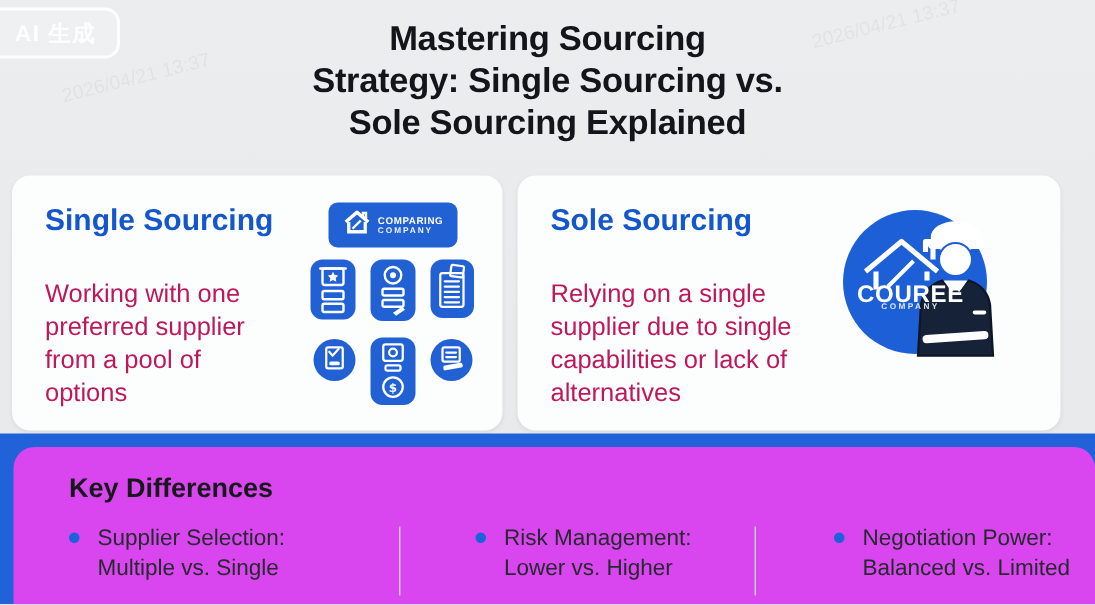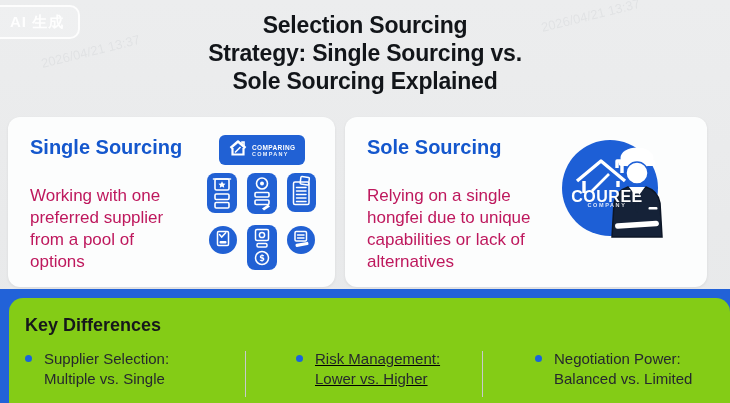--- a/index.html
+++ b/index.html
@@ -51,49 +51,49 @@
   .sole-logo{position:relative;margin-left:auto;width:130px;height:140px;}
   .sole-logo svg{position:absolute;left:0;top:0;}
   .sole-logo .nm1{position:absolute;left:10px;top:55px;width:76px;text-align:center;
                   color:#fff;font-size:16px;font-weight:bold;letter-spacing:.5px;}
   .sole-logo .nm2{position:absolute;left:10px;top:69px;width:76px;text-align:center;
                   color:rgba(255,255,255,.85);font-size:5.5px;font-weight:bold;letter-spacing:1.6px;}
 
   
   .bottom-panel{position:absolute;left:0;top:289px;width:730px;height:114px;background:#2262d8;}
   .bottom-card{position:absolute;left:9px;top:9px;width:721px;height:105px;
-               background:#84cc16;border-radius:14px 14px 0 0;box-sizing:border-box;
-               padding:17px 0 0 16px;}
+               background:#d946ef;border-radius:14px 14px 0 0;box-sizing:border-box;
+               padding:17px 0 0 37px;}
   .kd-h{font-size:18px;font-weight:bold;color:#16181b;}
   .kd-row{display:flex;margin-top:13px;padding-right:10px;align-items:flex-start;}
   .kd-item{display:flex;gap:12px;}
   .kd-item .dot{width:7px;height:7px;border-radius:50%;background:#1b63d9;margin-top:6px;flex:none;}
   .kd-item .lbl{font-size:15px;line-height:20px;color:#26292d;}
   .kd-item.i1{width:220px;}
-  .kd-item.i2{width:236px;padding-left:50px;box-sizing:border-box;text-decoration:underline;}
+  .kd-item.i2{width:236px;padding-left:50px;box-sizing:border-box;}
   .kd-item.i3{padding-left:52px;box-sizing:border-box;}
   .kd-div{width:1px;height:46px;background:#c7cacd;margin-top:2px;flex:none;}
 </style>
 </head>
 <body>
 
 <div id="stage">
 
   <span class="wm" style="left:40px;top:44px">2026/04/21 13:37</span>
   <span class="wm" style="left:540px;top:8px">2026/04/21 13:37</span>
   <span class="wm" style="left:165px;top:228px">hongfei</span>
   <span class="wm" style="left:585px;top:195px">hongfei</span>
   <span class="wm" style="left:295px;top:312px">2026/04/21 13:37</span>
   <span class="wm" style="left:300px;top:380px">hongfei</span>
 
   <div class="ai-badge">
     <span>AI 生成</span>
   </div>
 
-  <div class="title pre">Selection Sourcing
+  <div class="title pre">Mastering Sourcing
 Strategy: Single Sourcing vs.
 Sole Sourcing Explained</div>
 
   <div class="cards">
 
     <div class="card single">
       <div class="card-text">
         <div class="card-h">Single Sourcing</div>
         <div class="card-b pre">Working with one
 preferred supplier
@@ -172,21 +172,21 @@
             </svg>
           </div>
         </div>
       </div>
     </div>
 
     <div class="card sole">
       <div class="card-text">
         <div class="card-h">Sole Sourcing</div>
         <div class="card-b pre">Relying on a single
-hongfei due to unique
+supplier due to single
 capabilities or lack of
 alternatives</div>
       </div>
       <div class="sole-logo">
         <svg width="130" height="140" viewBox="0 0 130 140">
           <circle cx="51" cy="55" r="48" fill="#1d5fd6"></circle>
           <g fill="none" stroke="#fff" stroke-width="3.4" stroke-linejoin="round">
             <path d="M18,48 L42,28 L66,48"></path>
             <path d="M58,35 L58,28 L63,28 L63,40"></path>
             <path d="M25,48 L25,60 M59,48 L59,54"></path>

